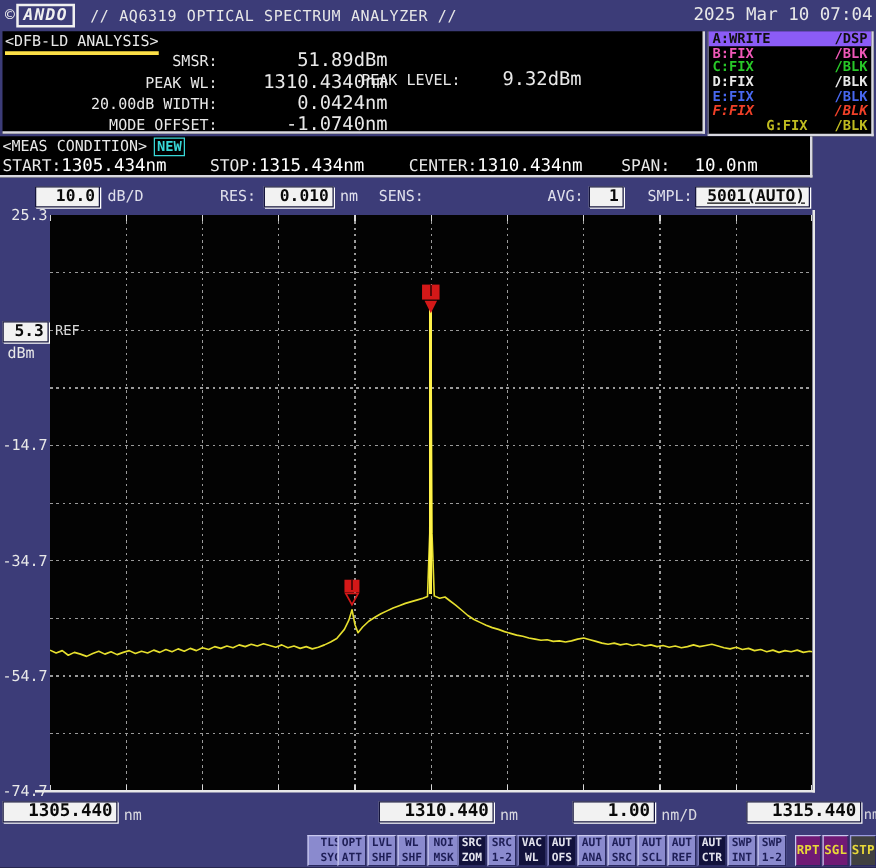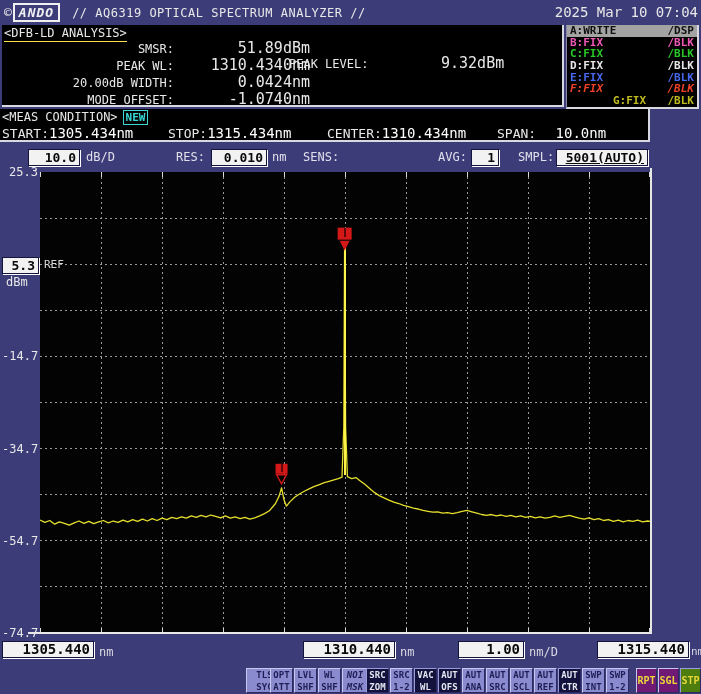--- a/index.html
+++ b/index.html
@@ -12,26 +12,26 @@
   }
   
   #header { position:absolute; left:0; top:0; width:701px; height:25px; display:flex; align-items:center; }
   #logo-c { font-size:13px; margin-left:4px; color:#f0f0f0; }
   #logo-box { border:2px solid #f0f0f0; padding:0 4px; margin-left:1px; font-weight:bold; font-style:italic; font-size:13px; letter-spacing:1px; color:#f0f0f0; }
   #header-title { margin-left:12px; font-size:12px; letter-spacing:0.5px; }
   #header-datetime { position:absolute; right:3px; top:4px; font-size:14px; }
   
   .black-panel { position:absolute; background:#000; }
   #dfb-panel { left:2px; top:25px; width:562px; height:82px; border-right:2px solid #d8d8e0; border-bottom:2px solid #d8d8e0; }
-  #dfb-title { position:absolute; left:2px; top:1px; font-size:12px; border-bottom:1px solid #fde047; padding-bottom:1px; }
+  #dfb-title { position:absolute; left:2px; top:1px; font-size:12px; border-bottom:3px solid #fde047; padding-bottom:1px; }
   .dfb-row { position:absolute; left:0; width:320px; height:17px; }
   .dfb-row .lbl { position:absolute; right:148px; width:170px; text-align:right; font-size:12px; top:3px; }
   .dfb-row .val { position:absolute; right:12px; width:150px; text-align:right; font-size:15px; top:0; }
   #peak-level { position:absolute; left:287px; top:32px; font-size:12px; }
-  #peak-level-value { position:absolute; left:400px; top:29px; font-size:15px;margin-left:39px; }
+  #peak-level-value { position:absolute; left:400px; top:29px; font-size:15px; }
   #trace-panel { left:566px; top:25px; width:133px; height:84px; border-right:2px solid #d8d8e0; border-bottom:2px solid #d8d8e0; border-left:1px solid #8888aa; }
   .trace-row { position:relative; height:11.7px; font-size:11px; font-weight:bold; line-height:11.7px; padding:0 3px; }
   .trace-row .mode { position:absolute; right:3px; top:0; }
   #meas-panel { left:0; top:109px; width:650px; height:33px; border-right:2px solid #d8d8e0; border-bottom:2px solid #d8d8e0; }
   #meas-title-row { position:absolute; left:2px; top:1px; height:14px; font-size:12px; }
   #meas-badge { display:inline-block; border:1px solid #38d8d8; color:#38d8d8; font-size:11px; font-weight:bold; padding:0 2px; margin-left:5px; }
   .meas-field { position:absolute; top:16px; font-size:13px; white-space:nowrap; }
   .meas-field .lbl { color:#e8e8e8; }
   .meas-field .val { color:#ffffff; font-size:14px; }
   
@@ -47,21 +47,21 @@
   #ref-box { left:2px; top:257px; width:37px; }
   #y-unit { position:absolute; left:6px; top:275px; font-size:12px; }
   
   .xunit { position:absolute; top:645px; font-size:12px; color:#d8d8e0; }
   
   #softkeys { position:absolute; left:0; top:667px; width:701px; height:27px; }
   .softkey { position:absolute; top:1px; height:25px; border:1px solid; text-align:center; cursor:pointer; }
   .softkey.raised { background:#8a8ace; color:#1e1e56; border-color:#c8c8ee #2a2a60 #2a2a60 #c8c8ee; }
   .softkey.dark { background:#12123c; color:#e4e4ee; border-color:#9a9ade #2a2a60 #2a2a60 #9a9ade; }
   .softkey.yellow { background:#701a75; color:#e8d838; border-color:#c8c8ee #2a2a60 #2a2a60 #c8c8ee; }
-  .softkey.yellow-dark { background:#4d7c0f; color:#e8d838; border-color:#9a9ade #2a2a60 #2a2a60 #9a9ade; }
+  .softkey.yellow-dark { background:#404040; color:#e8d838; border-color:#9a9ade #2a2a60 #2a2a60 #9a9ade; }
   .softkey .l { display:block; font-size:9px; font-weight:bold; line-height:10.5px; margin-top:1px; }
   .softkey .single { display:block; font-size:10px; font-weight:bold; line-height:23px; }
 </style>
 </head>
 <body>
 
 <div id="screen">
 
   <div id="header">
     <span id="logo-c">©</span>
@@ -89,21 +89,21 @@
           <span class="lbl">MODE OFFSET:</span>
           <span class="val">-1.0740nm</span>
         </div>
       </div>
     <div id="peak-level">PEAK LEVEL:</div>
     <div id="peak-level-value">9.32dBm</div>
   </div>
 
   <div id="trace-panel" class="black-panel">
     <div id="trace-rows">
-        <div class="trace-row" style="color: rgb(16, 16, 16); background: #a3a3a3;"><span>A:WRITE</span><span class="mode">/DSP</span></div>
+        <div class="trace-row" style="color: rgb(16, 16, 16); background: #8b5cf6;"><span>A:WRITE</span><span class="mode">/DSP</span></div>
         <div class="trace-row" style="color: rgb(240, 88, 184);"><span>B:FIX</span><span class="mode">/BLK</span></div>
         <div class="trace-row" style="color: rgb(40, 200, 40);"><span>C:FIX</span><span class="mode">/BLK</span></div>
         <div class="trace-row" style="color: rgb(232, 232, 232);"><span>D:FIX</span><span class="mode">/BLK</span></div>
         <div class="trace-row" style="color: rgb(72, 104, 240);"><span>E:FIX</span><span class="mode">/BLK</span></div>
         <div class="trace-row" style="color: rgb(240, 64, 40); font-style: italic;"><span>F:FIX</span><span class="mode">/BLK</span></div>
         <div class="trace-row" style="color: rgb(192, 188, 32); padding-left: 46px;"><span>G:FIX</span><span class="mode">/BLK</span></div>
       </div>
   </div>
 
   <div id="meas-panel" class="black-panel">
@@ -219,21 +219,21 @@
         <span class="l">ATT</span>
       </div>
       <div class="softkey raised" style="left: 294px; width: 23px;">
         <span class="l">LVL</span>
         <span class="l">SHF</span>
       </div>
       <div class="softkey raised" style="left: 318px; width: 23px;">
         <span class="l">WL</span>
         <span class="l">SHF</span>
       </div>
-      <div class="softkey raised" style="left: 342px; width: 26px; font-style: italic;">
+      <div class="softkey raised" style="left: 342px; width: 26px;">
         <span class="l">NOI</span>
         <span class="l">MSK</span>
       </div>
       <div class="softkey dark" style="left: 366px; width: 23px;">
         <span class="l">SRC</span>
         <span class="l">ZOM</span>
       </div>
       <div class="softkey raised" style="left: 390px; width: 23px;">
         <span class="l">SRC</span>
         <span class="l">1-2</span>

